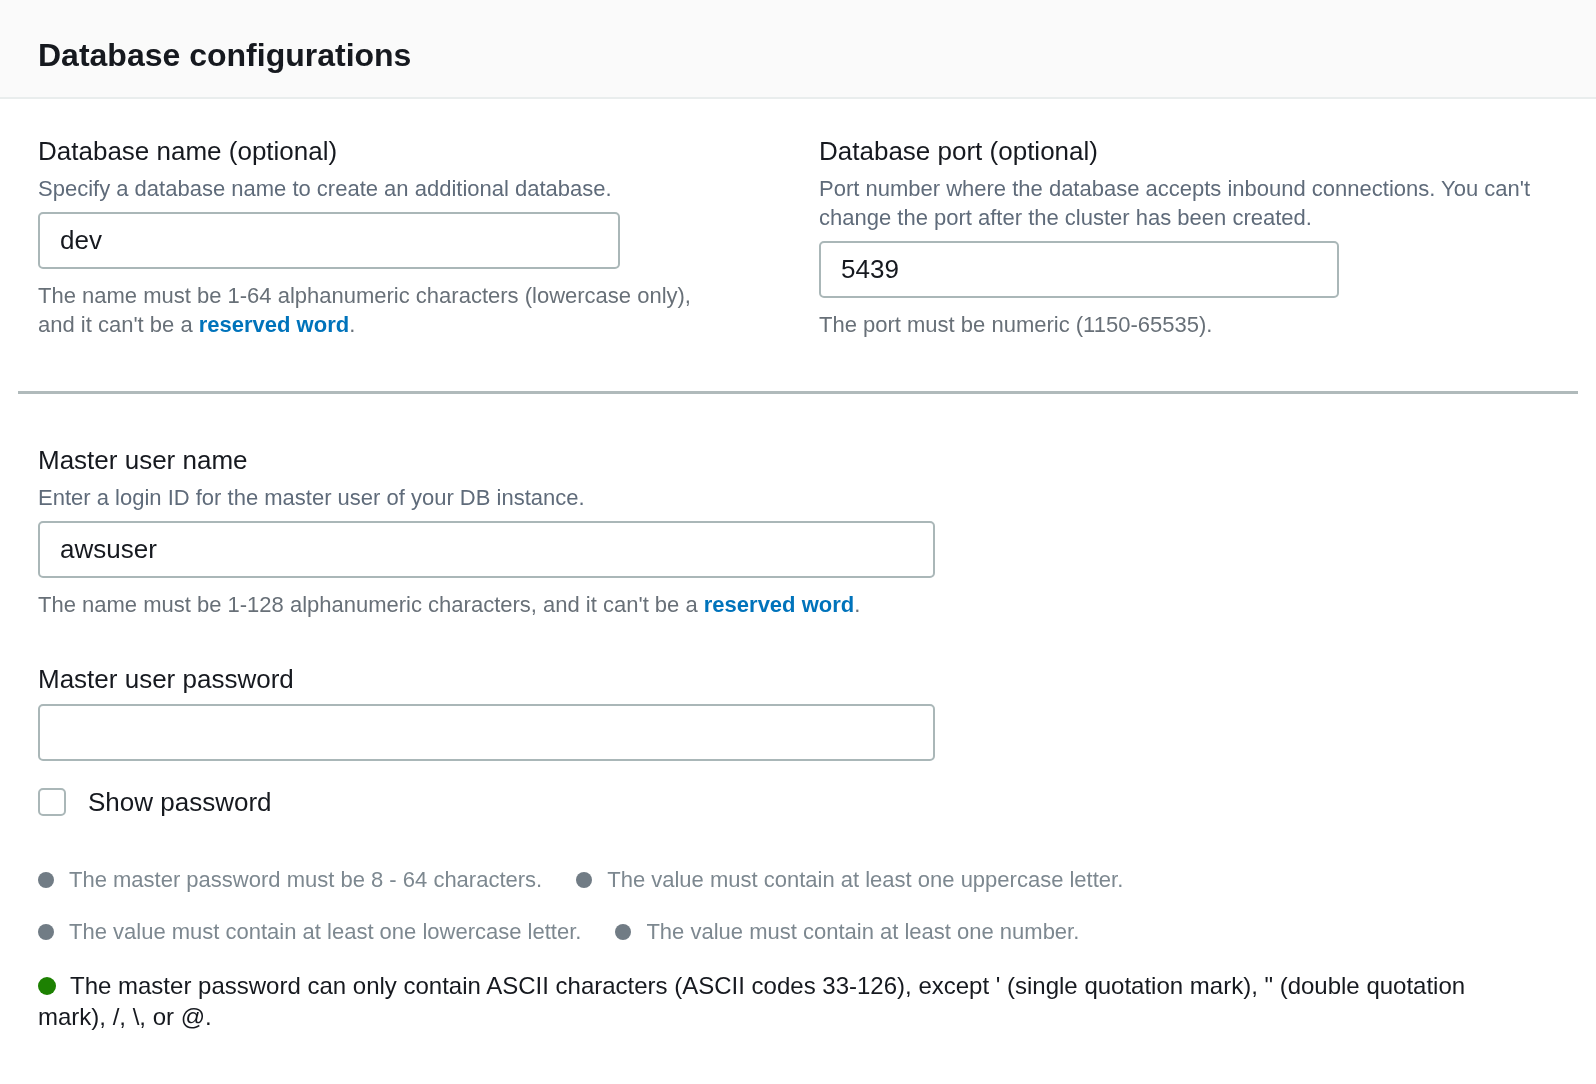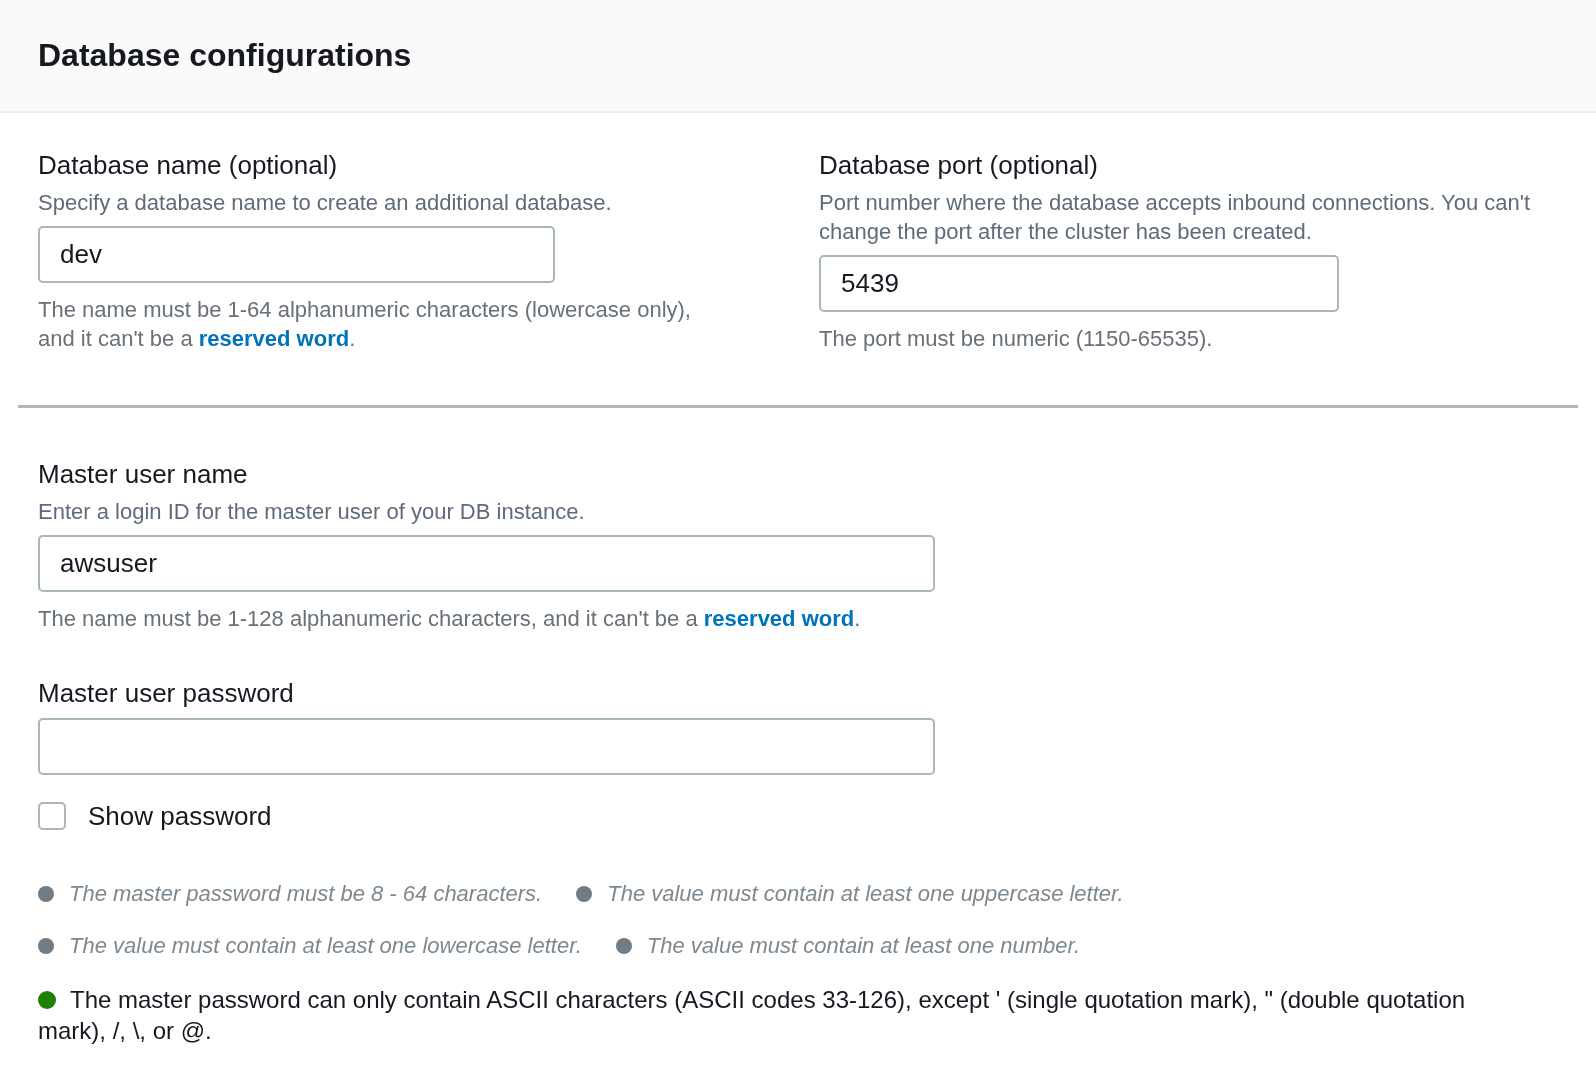--- a/index.html
+++ b/index.html
@@ -10,21 +10,21 @@
     background: #ffffff;
     font-family: "Liberation Sans", "DejaVu Sans", sans-serif;
     color: #16191f;
     overflow: hidden;
   }
 
   
   .panel-header {
     background: #fafafa;
     border-bottom: 2px solid #e9eded;
-    padding: 36px 38px 37px 38px;
+    padding: 36px 38px 23px 38px;
   }
   .panel-title {
     font-size: 32px;
     line-height: 38px;
     font-weight: 700;
     color: #16191f;
   }
 
   
   .content { padding: 0 38px; }
@@ -56,21 +56,21 @@
     height: 57px;
     border: 2px solid #aab7b8;
     border-radius: 5px;
     background: #ffffff;
     font-family: "Liberation Sans", "DejaVu Sans", sans-serif;
     font-size: 26px;
     color: #16191f;
     padding: 0 20px;
     outline: none;
   }
-  .w-name { width: 517px; }
+  .w-name { width: 582px; }
   .w-port { width: 520px; }
   .w-wide { width: 897px; }
 
   .constraint {
     font-size: 22px;
     line-height: 29px;
     color: #687078;
     margin-top: 12px;
   }
   .constraint.narrow { max-width: 690px; }
@@ -116,21 +116,20 @@
     margin-left: 22px;
     cursor: pointer;
   }
 
   
   .requirements { margin-top: 48px; }
   .req-row {
     display: flex;
     align-items: flex-end;
     margin-bottom: 24px;
-    font-style: italic;
   }
   .req-item {
     font-size: 22px;
     line-height: 28px;
     color: #7d8890;
     white-space: nowrap;
   }
   .req-item + .req-item { margin-left: 34px; }
   .dot {
     display: inline-block;

